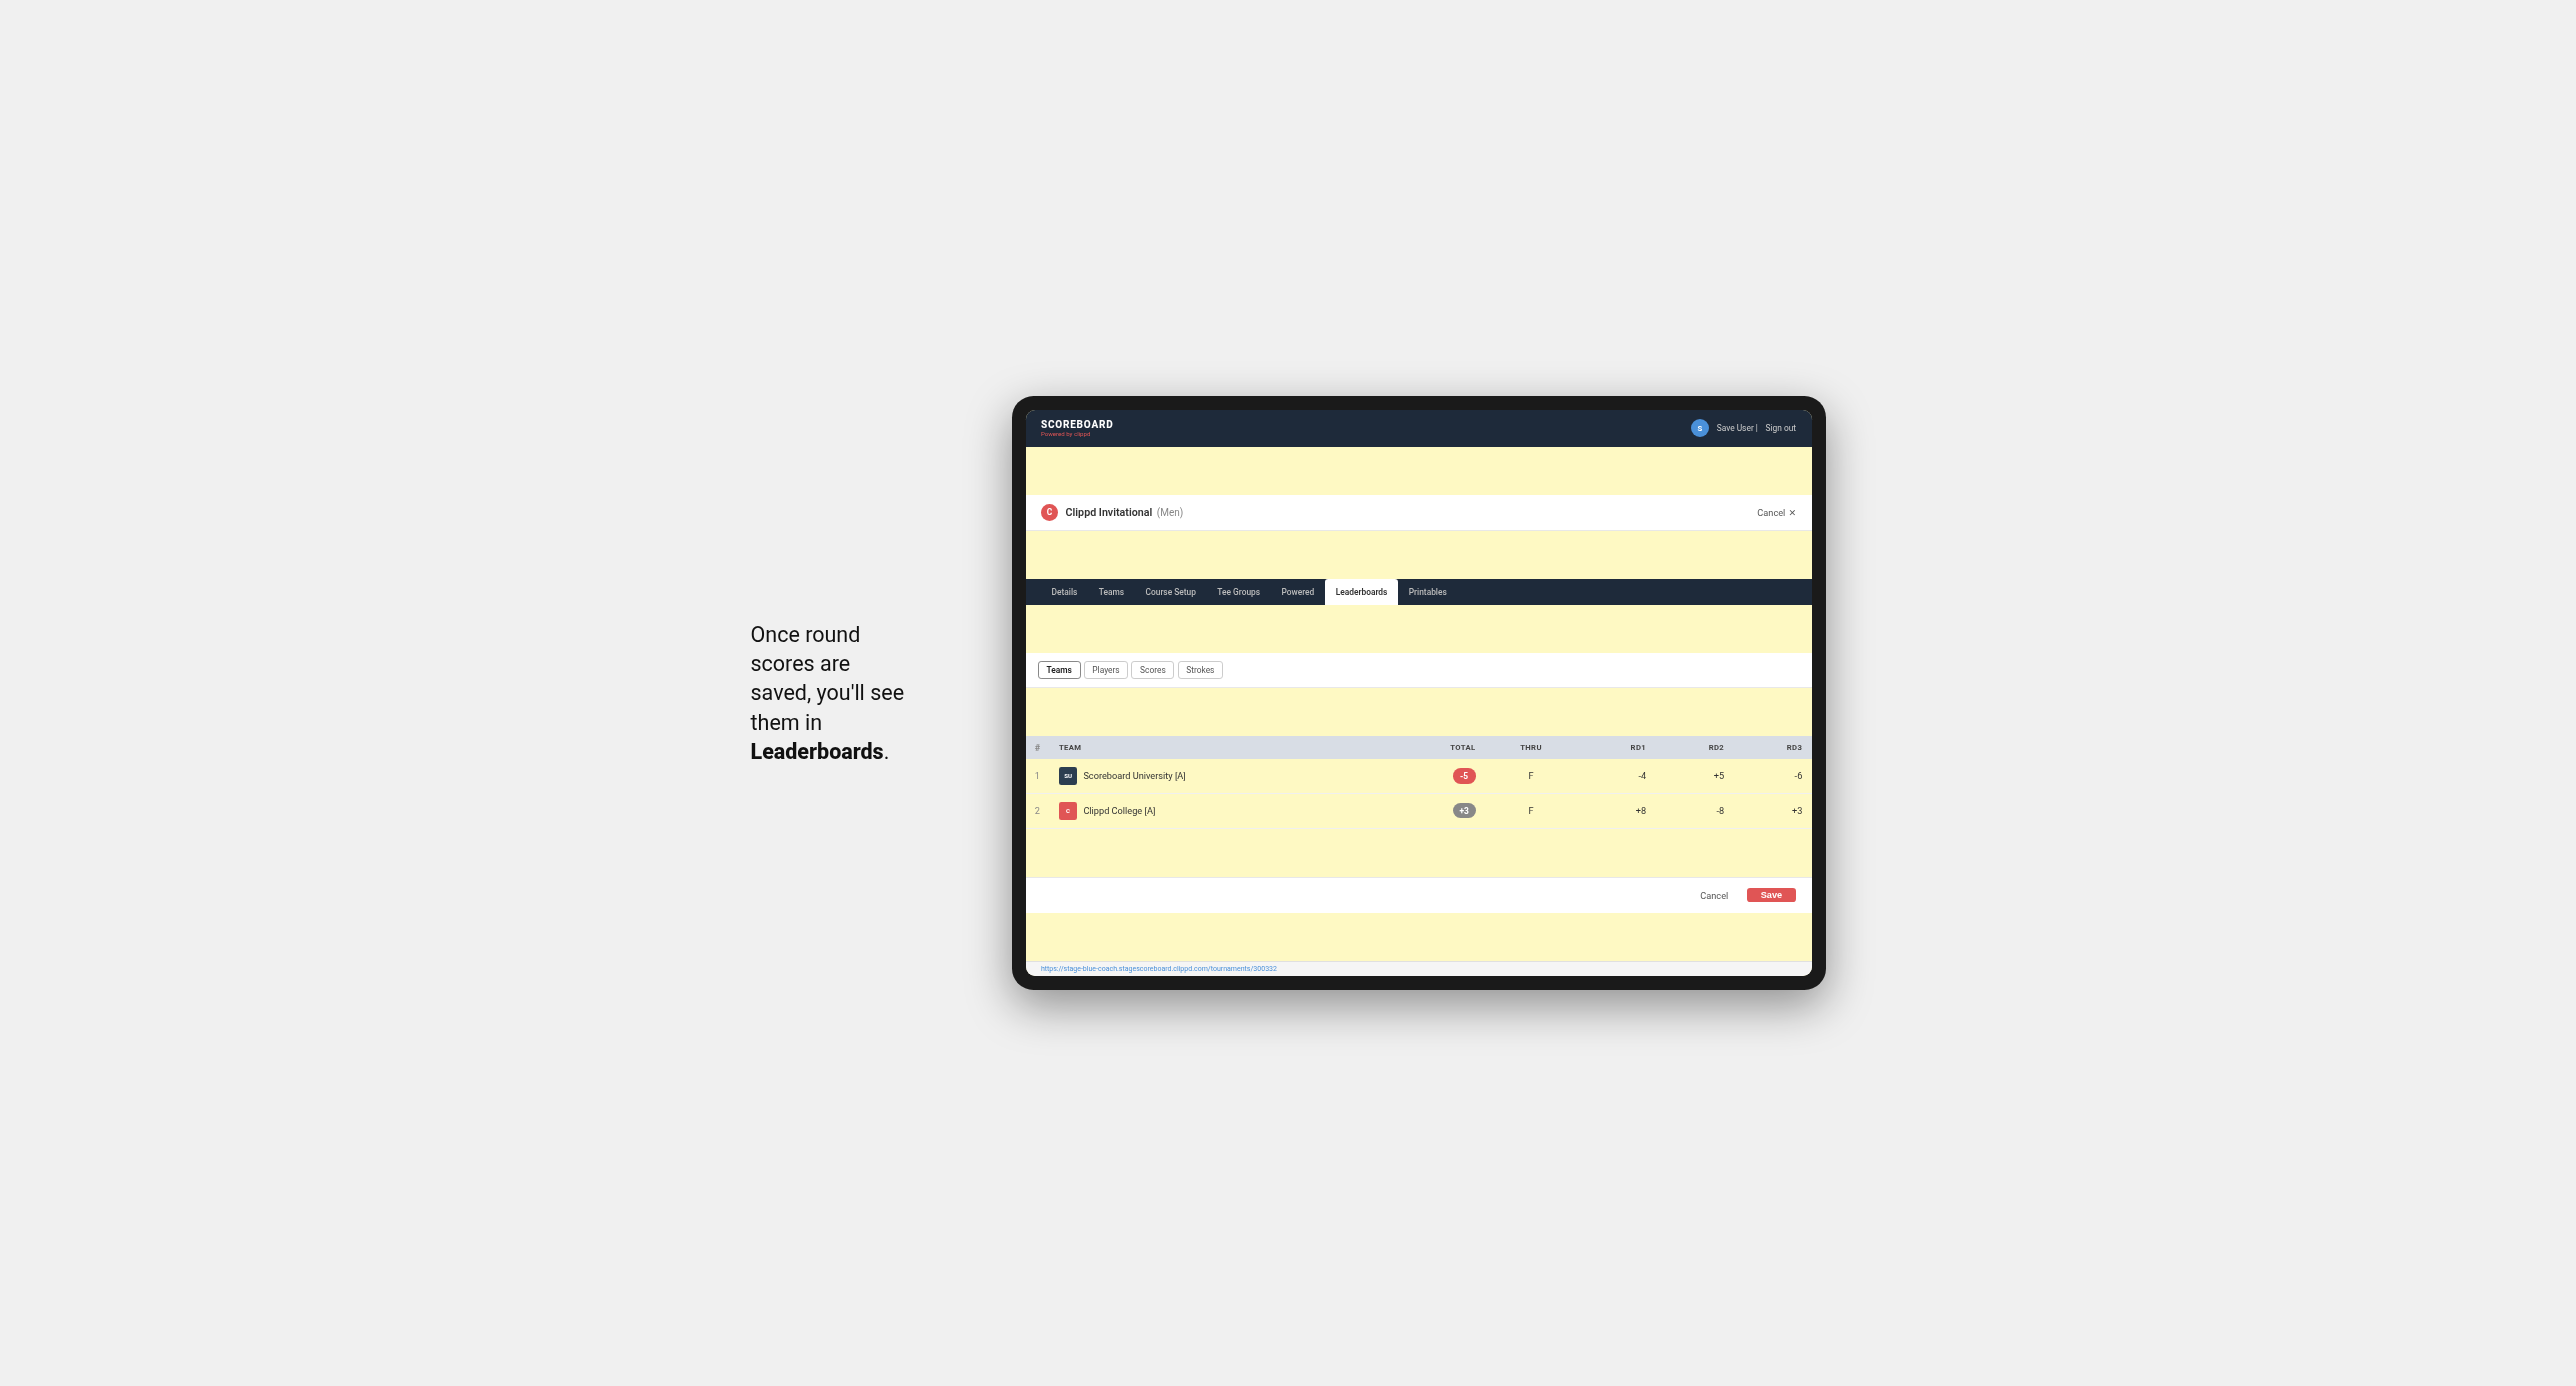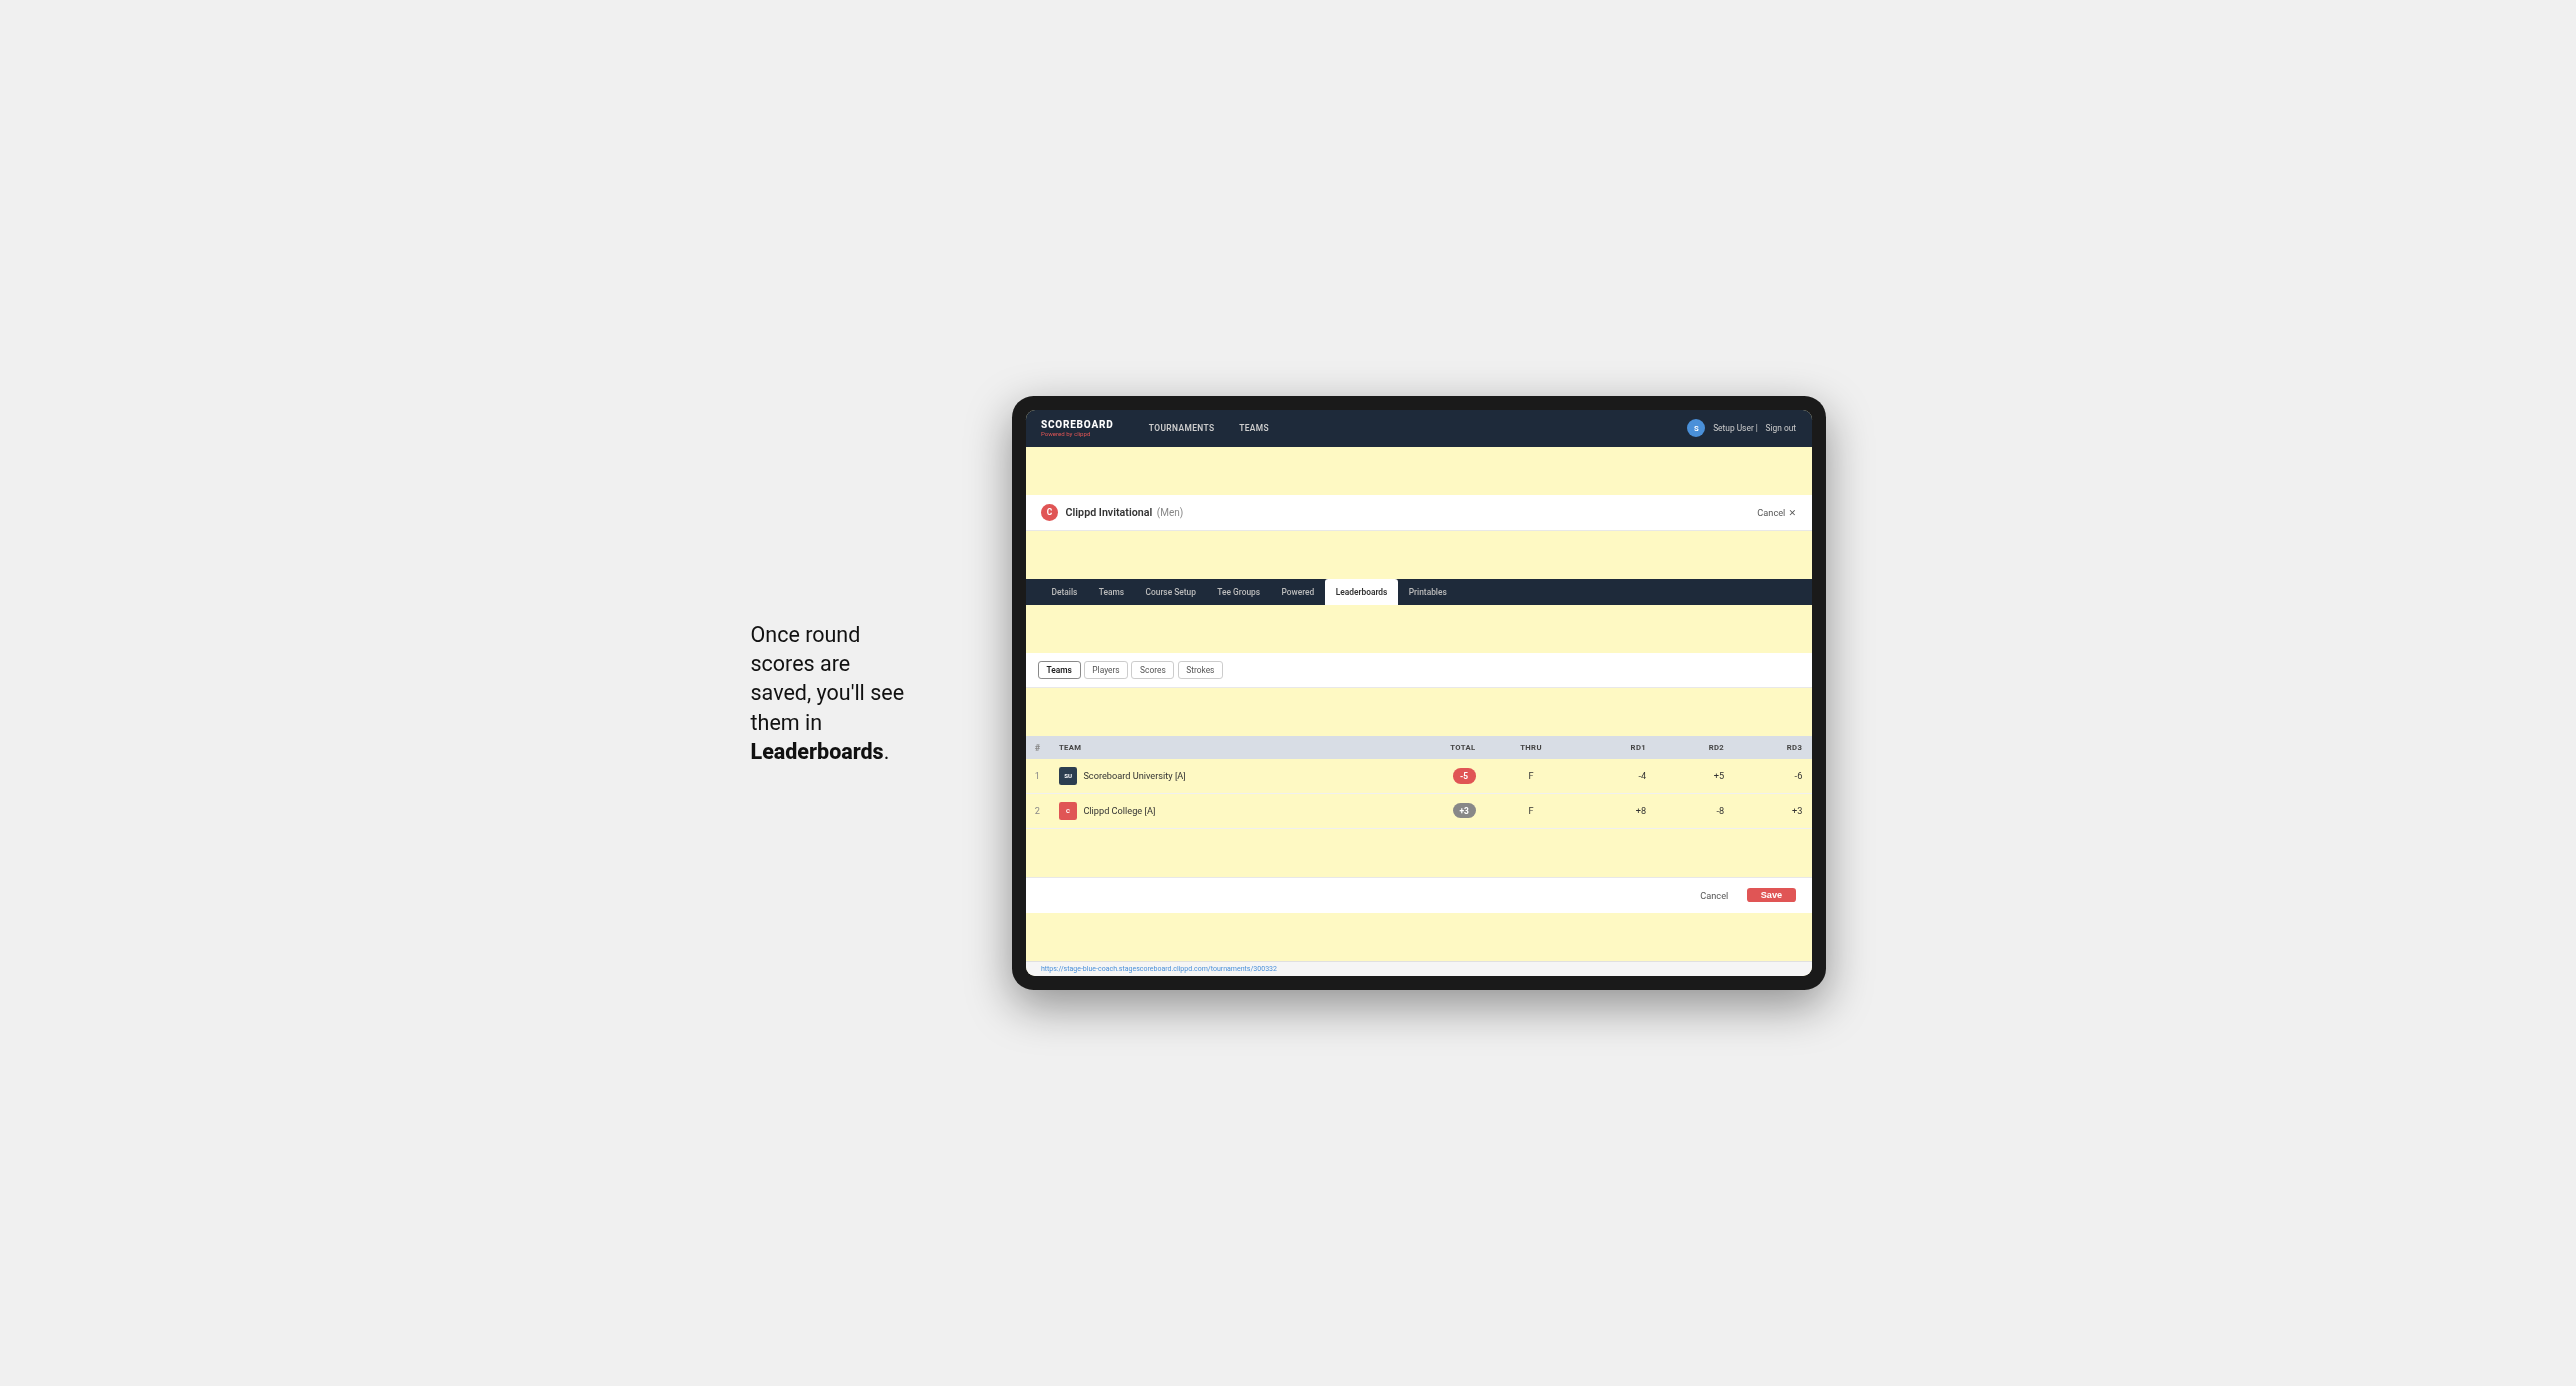--- a/index.html
+++ b/index.html
@@ -335,27 +335,23 @@
   <div class="tablet-outer">
     <div class="tablet-screen">
 
       <div class="navbar">
         <div class="logo-area">
           <span class="logo-title">SCOREBOARD</span>
           <span class="logo-subtitle">
             <span>Powered by </span><span style="color:#e05555">clippd</span>
           </span>
         </div>
-        <div class="nav-links">
-          <div class="nav-link">TOURNAMENTS</div>
-          <div class="nav-link">TEAMS</div>
-        </div>
         <div class="nav-right">
           <div class="user-avatar">S</div>
-          <span class="user-name">Setup User |</span>
+          <span class="user-name">Save User |</span>
           <span class="sign-out">Sign out</span>
         </div>
       </div>
 
       <div class="tournament-header">
         <div class="tournament-icon">C</div>
         <span class="tournament-name">Clippd Invitational</span>
         <span class="tournament-gender">(Men)</span>
         <div class="cancel-btn">
           <span>Cancel</span>

